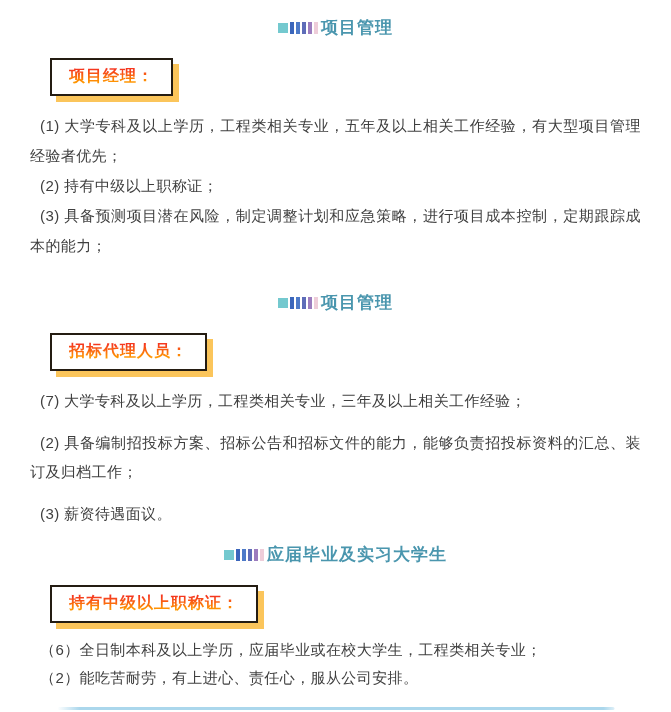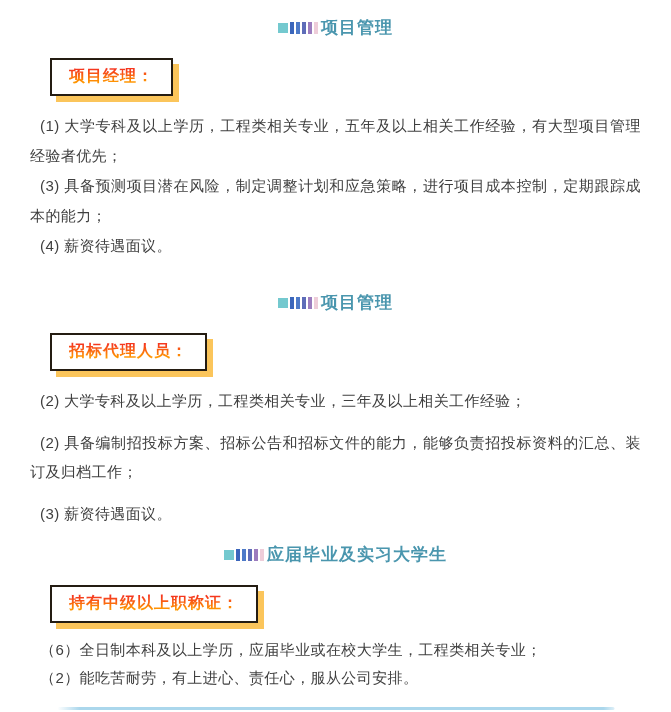--- a/index.html
+++ b/index.html
@@ -93,42 +93,42 @@
           <i class="bar" style="background-color: rgb(156, 124, 190);"></i>
           <i class="bar" style="background-color: rgb(238, 205, 217);"></i>
         </span>
       <span>项目管理</span>
     </h2>
     <div class="title-box">
       <span class="title-box-text">项目经理：</span>
     </div>
     <div class="items">
       <p>(1) 大学专科及以上学历，工程类相关专业，五年及以上相关工作经验，有大型项目管理经验者优先；</p>
+      <p>(2) 持有中级以上职称证；</p>
       <p>(3) 具备预测项目潜在风险，制定调整计划和应急策略，进行项目成本控制，定期跟踪成本的能力；</p>
-      <p>(4) 薪资待遇面议。</p>
     </div>
   </section>
 
   <section class="job-section s2">
     <h2 class="sec-heading">
       <span class="bars">
           <i class="bar sq" style="background-color: rgb(116, 201, 207);"></i>
           <i class="bar" style="background-color: rgb(59, 102, 187);"></i>
           <i class="bar" style="background-color: rgb(77, 122, 200);"></i>
           <i class="bar" style="background-color: rgb(94, 108, 184);"></i>
           <i class="bar" style="background-color: rgb(156, 124, 190);"></i>
           <i class="bar" style="background-color: rgb(238, 205, 217);"></i>
         </span>
       <span>项目管理</span>
     </h2>
     <div class="title-box">
       <span class="title-box-text">招标代理人员：</span>
     </div>
     <div class="items">
-      <p>(2) 大学专科及以上学历，工程类相关专业，三年及以上相关工作经验；</p>
+      <p>(7) 大学专科及以上学历，工程类相关专业，三年及以上相关工作经验；</p>
       <p>(2) 具备编制招投标方案、招标公告和招标文件的能力，能够负责招投标资料的汇总、装订及归档工作；</p>
       <p>(3) 薪资待遇面议。</p>
     </div>
   </section>
 
   <section class="job-section s3">
     <h2 class="sec-heading">
       <span class="bars">
           <i class="bar sq" style="background-color: rgb(116, 201, 207);"></i>
           <i class="bar" style="background-color: rgb(59, 102, 187);"></i>

